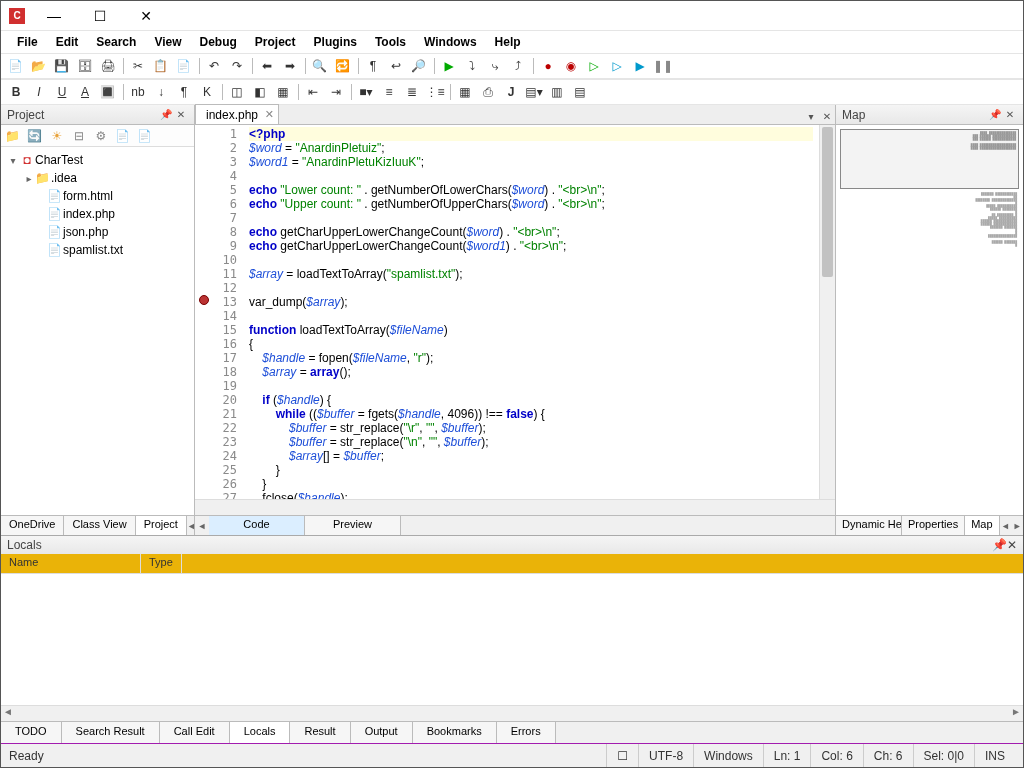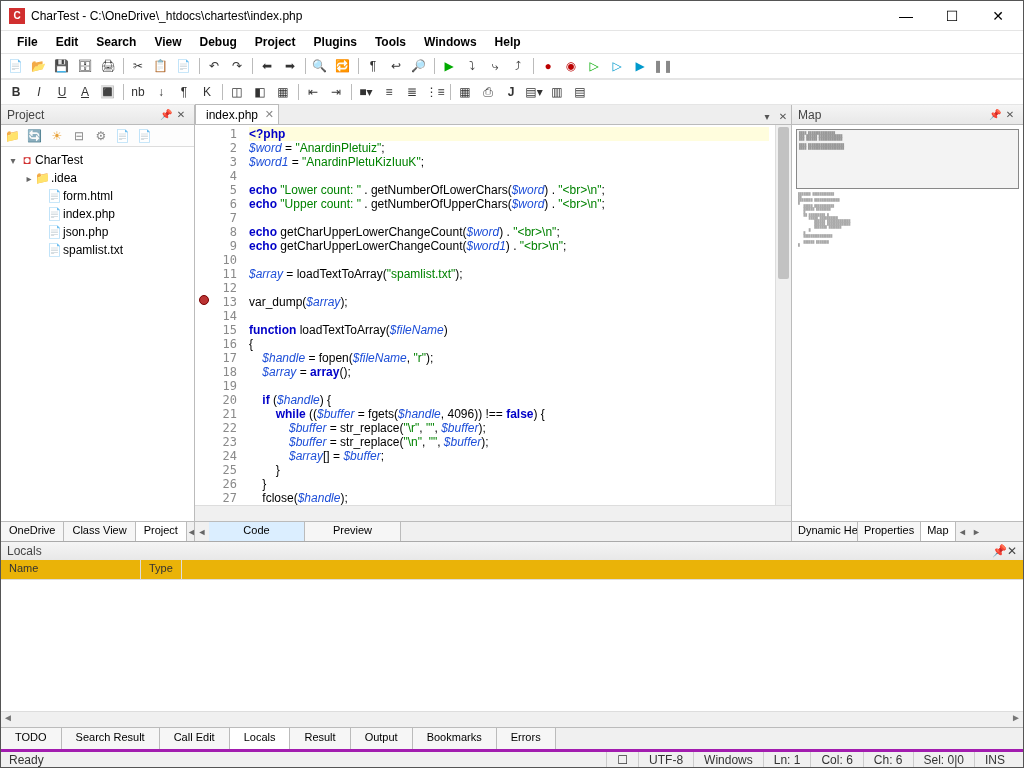--- a/index.html
+++ b/index.html
@@ -46,54 +46,53 @@
 .code .var{color:#1d4ed8;font-style:italic;}
 .code .lit{color:#000;}
 .code .hl{background:#fffddd; display:inline-block; width:100%;}
 .editor-scroll-v{ width:16px; background:#f0f0f0; border-left:1px solid #ddd; position:relative;}
 .editor-scroll-v .thumb{position:absolute;left:2px;right:2px;top:2px;height:40%;background:#c2c2c2;border-radius:2px;}
 .editor-scroll-h{ height:16px; background:#f0f0f0; border-top:1px solid #ddd;}
 .editor-views { height:20px; display:flex; background:#f0f0f0; border-top:1px solid #bbb;}
 .editor-views .ev { width:96px; text-align:center; padding:2px 0; border-right:1px solid #bbb; font-size:11px; cursor:pointer; background:#f6f6f6;}
 .editor-views .ev.active{ background:#dbeeff;}
 .editor-views .sc { width:14px; display:flex;align-items:center;justify-content:center;font-size:9px;color:#666;cursor:pointer;}
-.panel-right { width:232px; border-left:1px solid #bbb; display:flex; flex-direction:column; background:#fbfbfb;}
+.panel-right { width:188px; border-left:1px solid #bbb; display:flex; flex-direction:column; background:#fbfbfb;text-align:right;}
 .minimap { flex:1; background:#fff; padding:4px; overflow:hidden;}
 .minimap .viewport { border:1px solid #888; height:60px; width:100%; margin-bottom:2px; padding:2px; font-size:3px; line-height:3px; color:#999; font-family:monospace; white-space:pre; overflow:hidden; background:#f3f3f3;}
 .minimap .rest { font-size:3px; line-height:3px; color:#aaa; font-family:monospace; white-space:pre; padding:2px;}
 .panel-right-tabs { height:20px; display:flex; border-top:1px solid #bbb; background:#f0f0f0;}
 .panel-right-tabs .rt { flex:0 0 auto; padding:2px 6px; border-right:1px solid #bbb; font-size:11px; background:#f6f6f6; cursor:pointer; white-space:nowrap; overflow:hidden;}
 .panel-right-tabs .rt.active{ background:#fff;}
 .panel-right-tabs .sc { width:14px; display:flex;align-items:center;justify-content:center;font-size:9px;color:#666;}
 .bottom-panel { height:208px; display:flex; flex-direction:column; border-top:1px solid #aaa; background:#fff;}
 .bp-header { height:18px; background:linear-gradient(#f5f5f5,#e8e8e8); display:flex; align-items:center; padding:0 6px; font-size:11px; color:#444;}
 .bp-header .spacer{flex:1;}
 .bp-cols { height:20px; display:flex; background:#eab308; border-bottom:1px solid #ddd;}
 .bp-cols .col { padding:2px 8px; border-right:1px solid #ddd; font-size:11px; color:#333;}
 .bp-body { flex:1; background:#fff;}
 .bp-scroll-h { height:16px; background:#f0f0f0; border-top:1px solid #ddd; position:relative;}
 .bp-scroll-h::before{content:"◄";position:absolute;left:2px;top:0;font-size:10px;color:#777;}
 .bp-scroll-h::after{content:"►";position:absolute;right:2px;top:0;font-size:10px;color:#777;}
 .bp-tabs { height:22px; display:flex; background:#f0f0f0; border-top:1px solid #bbb;}
 .bp-tabs .bt { padding:3px 14px; border-right:1px solid #bbb; font-size:11px; cursor:pointer; background:#f6f6f6;}
 .bp-tabs .bt.active { background:#fff; font-weight:normal;}
-.statusbar { height:18px; background:#f0f0f0; border-top:3px solid #a21caf; display:flex; align-items:center; padding:0 8px; font-size:11px; color:#333;}
+.statusbar { height:24px; background:#f0f0f0; border-top:1px solid #a21caf; display:flex; align-items:center; padding:0 8px; font-size:11px; color:#333;}
 .statusbar .seg { padding:0 10px; border-left:1px solid #ccc; height:100%; display:flex; align-items:center;}
 .statusbar .seg:first-child{border-left:none; padding-left:0;}
 .statusbar .fill { flex:1;}
 .bp-marker { position:absolute; left:4px; width:10px; height:10px; border-radius:50%; background:#b33; border:1px solid #700;}
 </style>
 </head>
 <body>
 
 <div class="window">
 
   <div class="titlebar">
     <span class="icon">C</span>
-    <span class="title">CharTest - C:\OneDrive\_htdocs\chartest\index.php</span>
     <div class="win-controls">
       <div>—</div>
       <div>☐</div>
       <div>✕</div>
     </div>
   </div>
 
   <div class="menubar" id="menubar">
       <div class="item">File</div>
       <div class="item">Edit</div>

